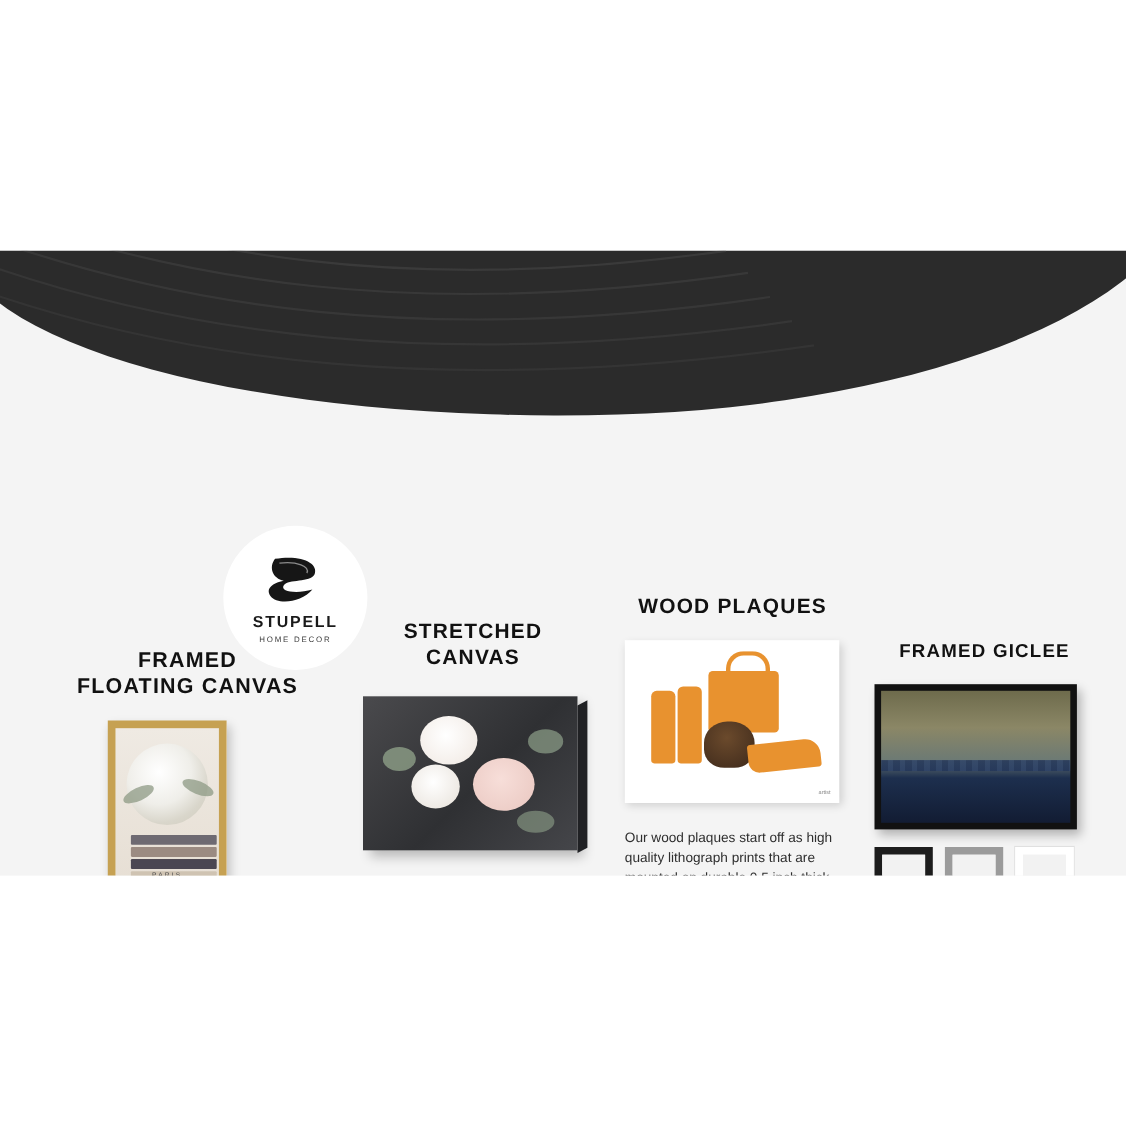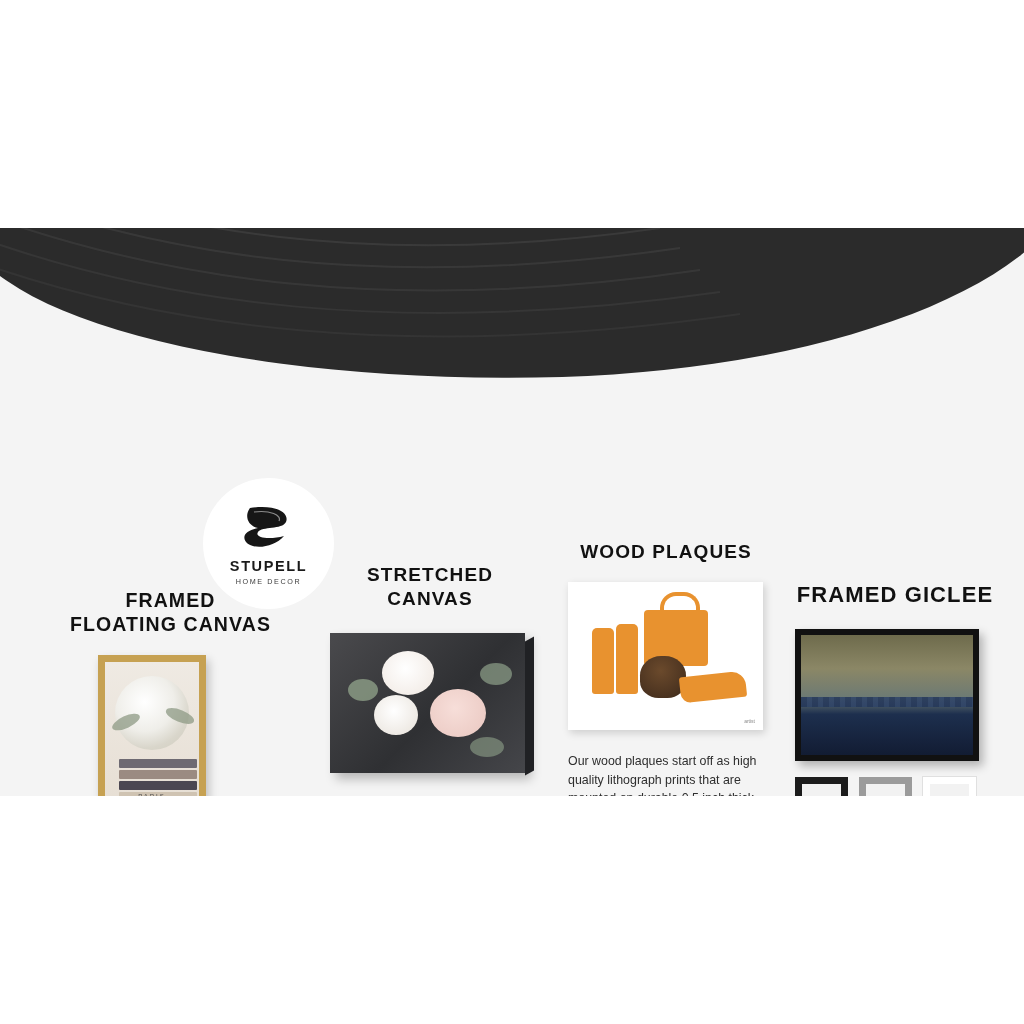--- a/index.html
+++ b/index.html
@@ -128,21 +128,21 @@
     border-radius:46% 46% 40% 40%;
   }
   .c3-art .scarf{
     position:absolute;left:112px;top:92px;width:66px;height:26px;
     background:#e8922f;border-radius:3px 14px 3px 10px;transform:rotate(-6deg);
   }
   .c3-art .sig{position:absolute;right:8px;bottom:6px;font-size:5px;color:#8a8a8a;}
   #col3 .col-body{margin-top:22px;width:192px;}
   
   #col4{left:795px;top:353px;width:200px;}
-  #col4 .col-title{font-size:22px;}
+  #col4 .col-title{font-size:17px;}
   .c4-art{
     position:relative;margin:20px 0 0 0;width:184px;height:132px;
     background:#111;padding:6px;box-sizing:border-box;
     box-shadow:4px 5px 9px rgba(0,0,0,.28);
   }
   .c4-art .inner{
     position:relative;width:100%;height:100%;overflow:hidden;
     background:linear-gradient(180deg,#6e6b4c 0%,#8b8766 28%,#6d7a74 52%,#1d2f4e 66%,#121c33 100%);
   }
   .c4-art .inner:after{

